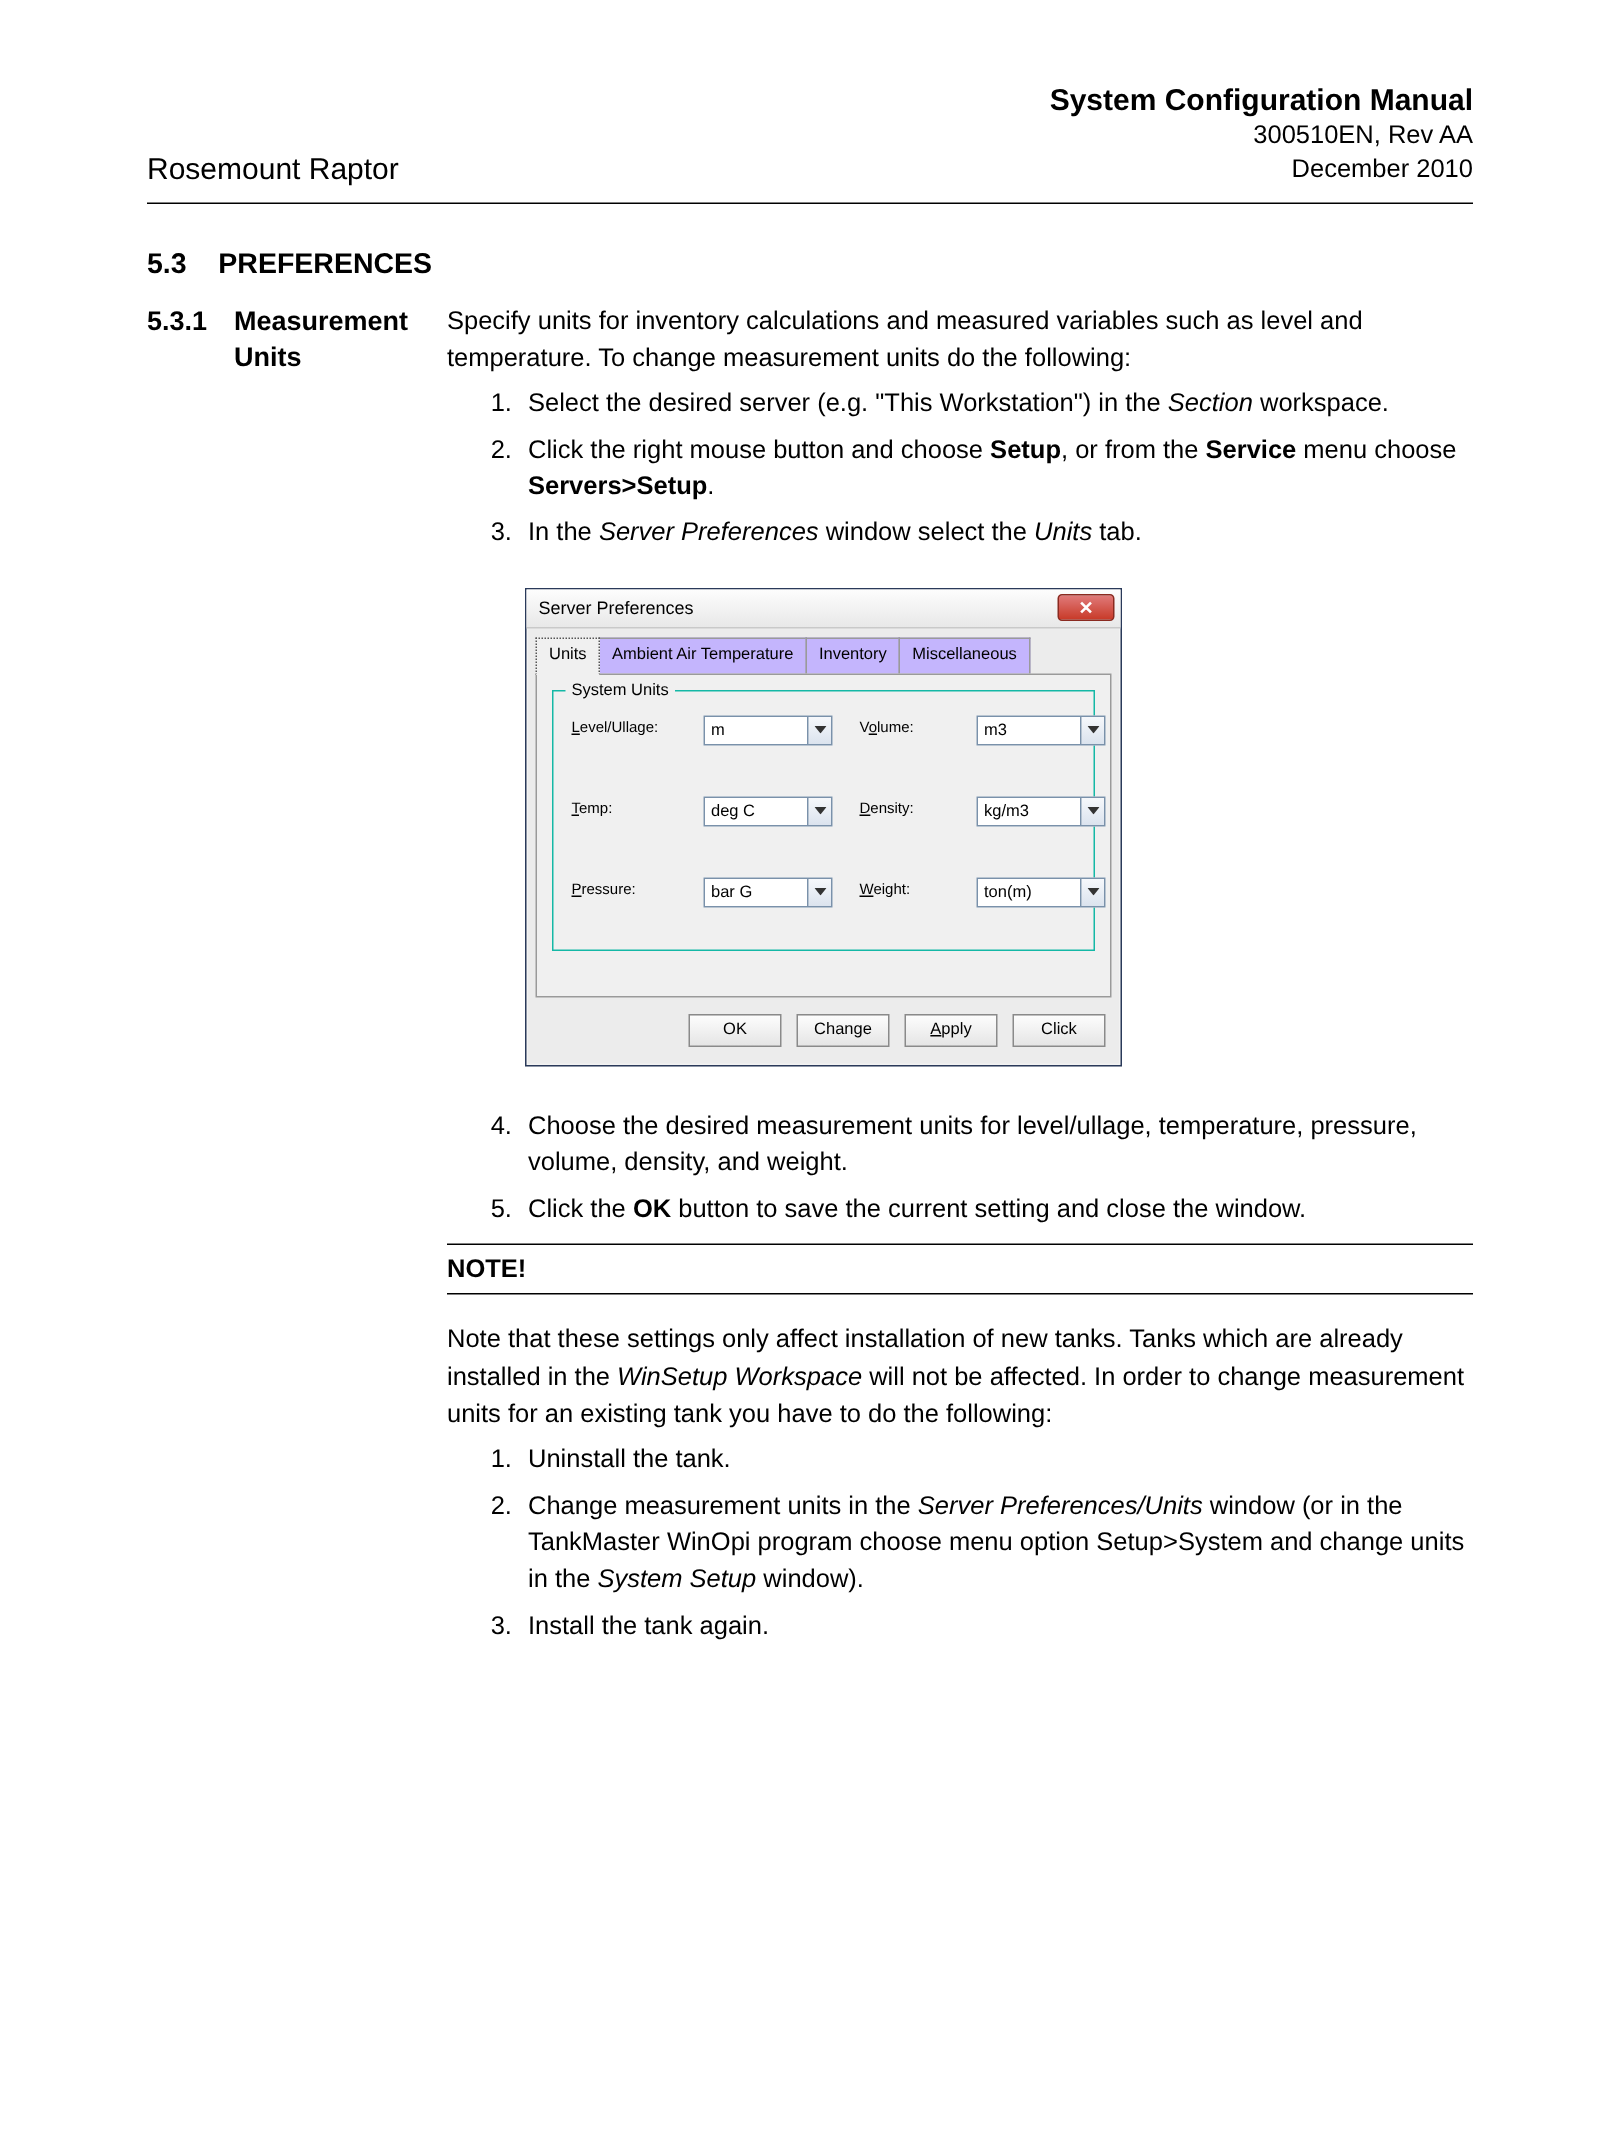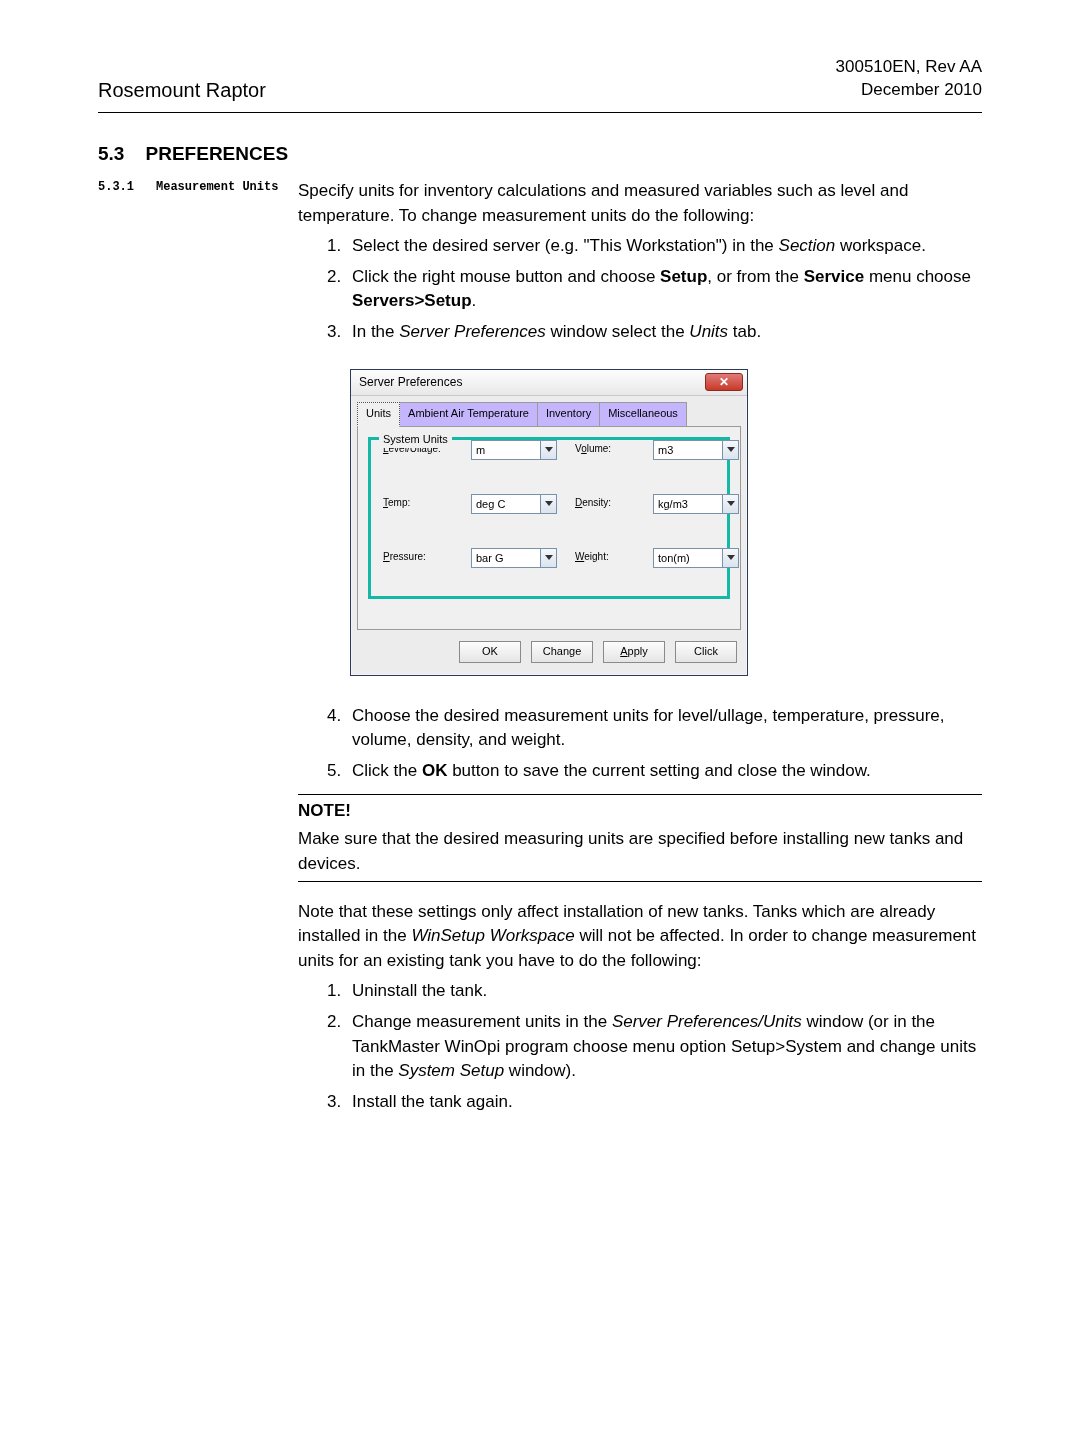--- a/index.html
+++ b/index.html
@@ -6,40 +6,40 @@
   html, body { width: 1080px; background: #fff; font-family: Arial, Helvetica, sans-serif; color: #000; }
   .page { width: 1080px; min-height: 1437px; padding: 56px 98px 40px 98px; position: relative; }
   .hdr { display: flex; justify-content: space-between; align-items: flex-end; padding-bottom: 6px; }
   .hdr-left { font-size: 20px; }
   .hdr-right { text-align: right; }
   .hdr-title { font-size: 20px; font-weight: bold; }
   .hdr-sub { font-size: 17px; line-height: 1.35; }
   .rule { border: none; border-top: 1px solid #000; margin-top: 4px; }
   .sec-head { font-size: 19px; font-weight: bold; margin-top: 30px; }
   .body-row { display: flex; margin-top: 14px; }
-  .sub-col { width: 200px; flex: 0 0 200px; font-size: 12px; font-weight: bold; line-height: 1.35; display: flex; font-family: Liberation Mono, monospace; }
+  .sub-col { width: 200px; flex: 0 0 200px; font-size: 18px; font-weight: bold; line-height: 1.35; display: flex; }
   .subnum { width: 58px; flex: 0 0 58px; }
   .content-col { flex: 1; font-size: 17px; line-height: 1.45; }
   .content-col p { margin-bottom: 4px; }
   .olist { list-style: decimal; padding-left: 48px; margin-top: 6px; }
   .olist li { padding-left: 6px; margin-bottom: 6px; }
   .b { font-weight: bold; }
   .i { font-style: italic; }
 
   
   .dlg-wrap { margin: 24px 0 28px 52px; }
   .dlg { width: 398px; border: 1px solid #2a3a5a; background: #ececec; font-family: "Segoe UI", Tahoma, sans-serif; font-size: 11px; color: #000; box-shadow: 0 0 0 1px rgba(255,255,255,.4) inset; }
   .titlebar { height: 26px; background: linear-gradient(#fdfdfd,#e8e8e8); display: flex; align-items: center; justify-content: space-between; padding: 0 4px 0 8px; border-bottom: 1px solid #c9c9c9; }
   .title-txt { font-size: 12px; }
   .closebtn { width: 38px; height: 18px; background: linear-gradient(#e07a7a,#c83a28); border: 1px solid #8a2a20; border-radius: 3px; display: flex; align-items: center; justify-content: center; color: #fff; font-size: 12px; font-weight: bold; line-height: 1; }
   .tabsrow { padding: 6px 6px 0 6px; display: flex; gap: 0; }
   .tab { padding: 3px 8px 4px; border: 1px solid #9a9a9a; border-bottom: none; background: #c4b5fd; margin-right: -1px; font-size: 11px; }
   .tab.active { background: #f0f0f0; border: 1px dotted #555; border-bottom: 1px solid #f0f0f0; position: relative; z-index: 2; }
   .tabbody { margin: 0 6px 0 6px; border: 1px solid #9a9a9a; background: #f0f0f0; padding: 10px 10px 30px 10px; position: relative; top: -1px; }
-  .groupbox { border: 3px solid #14b8a6; padding: 0 12px 28px 12px; position: relative; }
+  .groupbox { border: 1px solid #14b8a6; padding: 16px 12px 28px 12px; position: relative; }
   .grouplegend { position: absolute; top: -8px; left: 8px; background: #f0f0f0; padding: 0 4px; font-size: 11px; }
   .form-grid { display: grid; grid-template-columns: 70px 86px 60px 86px; column-gap: 18px; row-gap: 34px; align-items: center; }
   .flabel { font-size: 10px; white-space: nowrap; }
   .fsel { display: flex; align-items: stretch; height: 20px; border: 1px solid #7a91aa; background: #fff; }
   .fsel-val { flex: 1; padding: 2px 4px; font-size: 11px; }
   .fsel-btn { width: 16px; border-left: 1px solid #7a91aa; background: linear-gradient(#f6f8fb,#dbe3ee); display: flex; align-items: center; justify-content: center; }
   .fsel-btn svg { width: 8px; height: 5px; }
   .btnrow { display: flex; justify-content: flex-end; gap: 10px; padding: 10px 10px 12px 10px; }
   .winbtn { min-width: 62px; height: 22px; border: 1px solid #8a8a8a; background: linear-gradient(#fdfdfd,#e5e5e5); font-size: 11px; display: flex; align-items: center; justify-content: center; padding: 0 8px; }
   .under { text-decoration: underline; }
@@ -50,20 +50,21 @@
   .footer { position: absolute; bottom: 46px; left: 98px; right: 98px; display: flex; justify-content: space-between; font-size: 14px; }
 </style>
 </head>
 <body>
 
 <div class="page">
 
   <div class="hdr">
     <div class="hdr-left">Rosemount Raptor</div>
     <div class="hdr-right">
+      <div class="hdr-title">System Configuration Manual</div>
       <div class="hdr-sub">300510EN, Rev AA</div>
       <div class="hdr-sub">December 2010</div>
     </div>
   </div>
   <hr class="rule">
 
   <div class="sec-head">
     <span>5.3</span>&nbsp;&nbsp;&nbsp;
     <span>PREFERENCES</span>
   </div>
@@ -185,21 +186,20 @@
 
       <ol class="olist" start="4">
         <li>Choose the desired measurement units for level/ullage, temperature, pressure, volume, density, and weight.</li>
         <li>
           <span>Click the </span><span class="b">OK</span><span> button to save the current setting and close the window.</span>
         </li>
       </ol>
 
       <hr class="note-rule">
       <p class="b">NOTE!</p>
-      <p>Make sure that the desired measuring units are specified before installing new tanks and devices.</p>
       <hr class="note-rule2">
 
       <p>
         <span>Note that these settings only affect installation of new tanks. Tanks which are already installed in the </span><span class="i">WinSetup Workspace</span><span> will not be affected. In order to change measurement units for an existing tank you have to do the following:</span>
       </p>
 
       <ol class="olist">
         <li>Uninstall the tank.</li>
         <li>
           <span>Change measurement units in the </span><span class="i">Server Preferences/Units</span><span> window (or in the TankMaster WinOpi program choose menu option Setup&gt;System and change units in the </span><span class="i">System Setup</span><span> window).</span>

